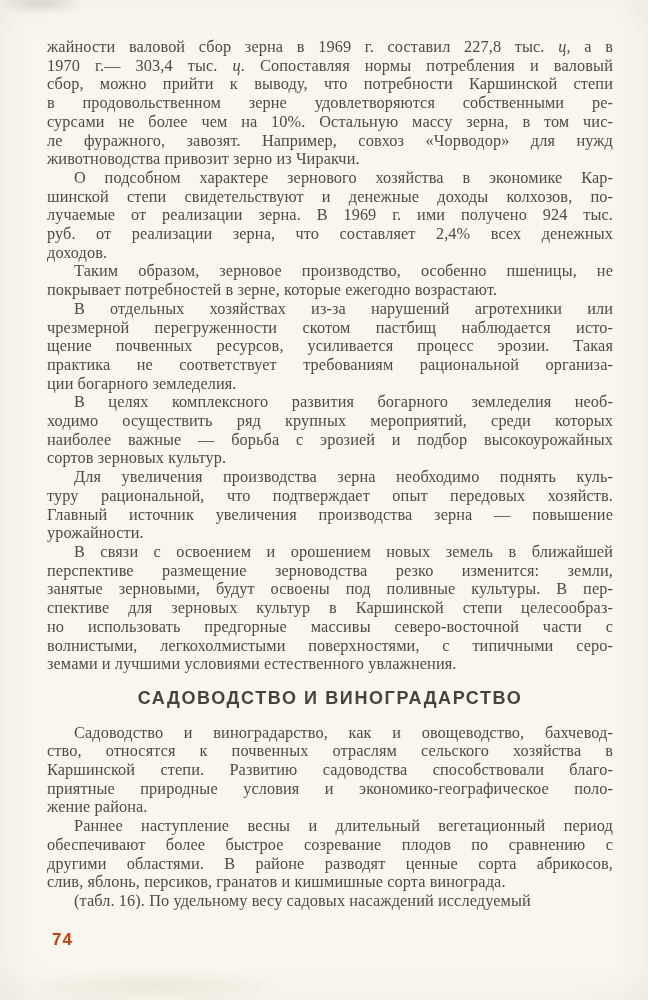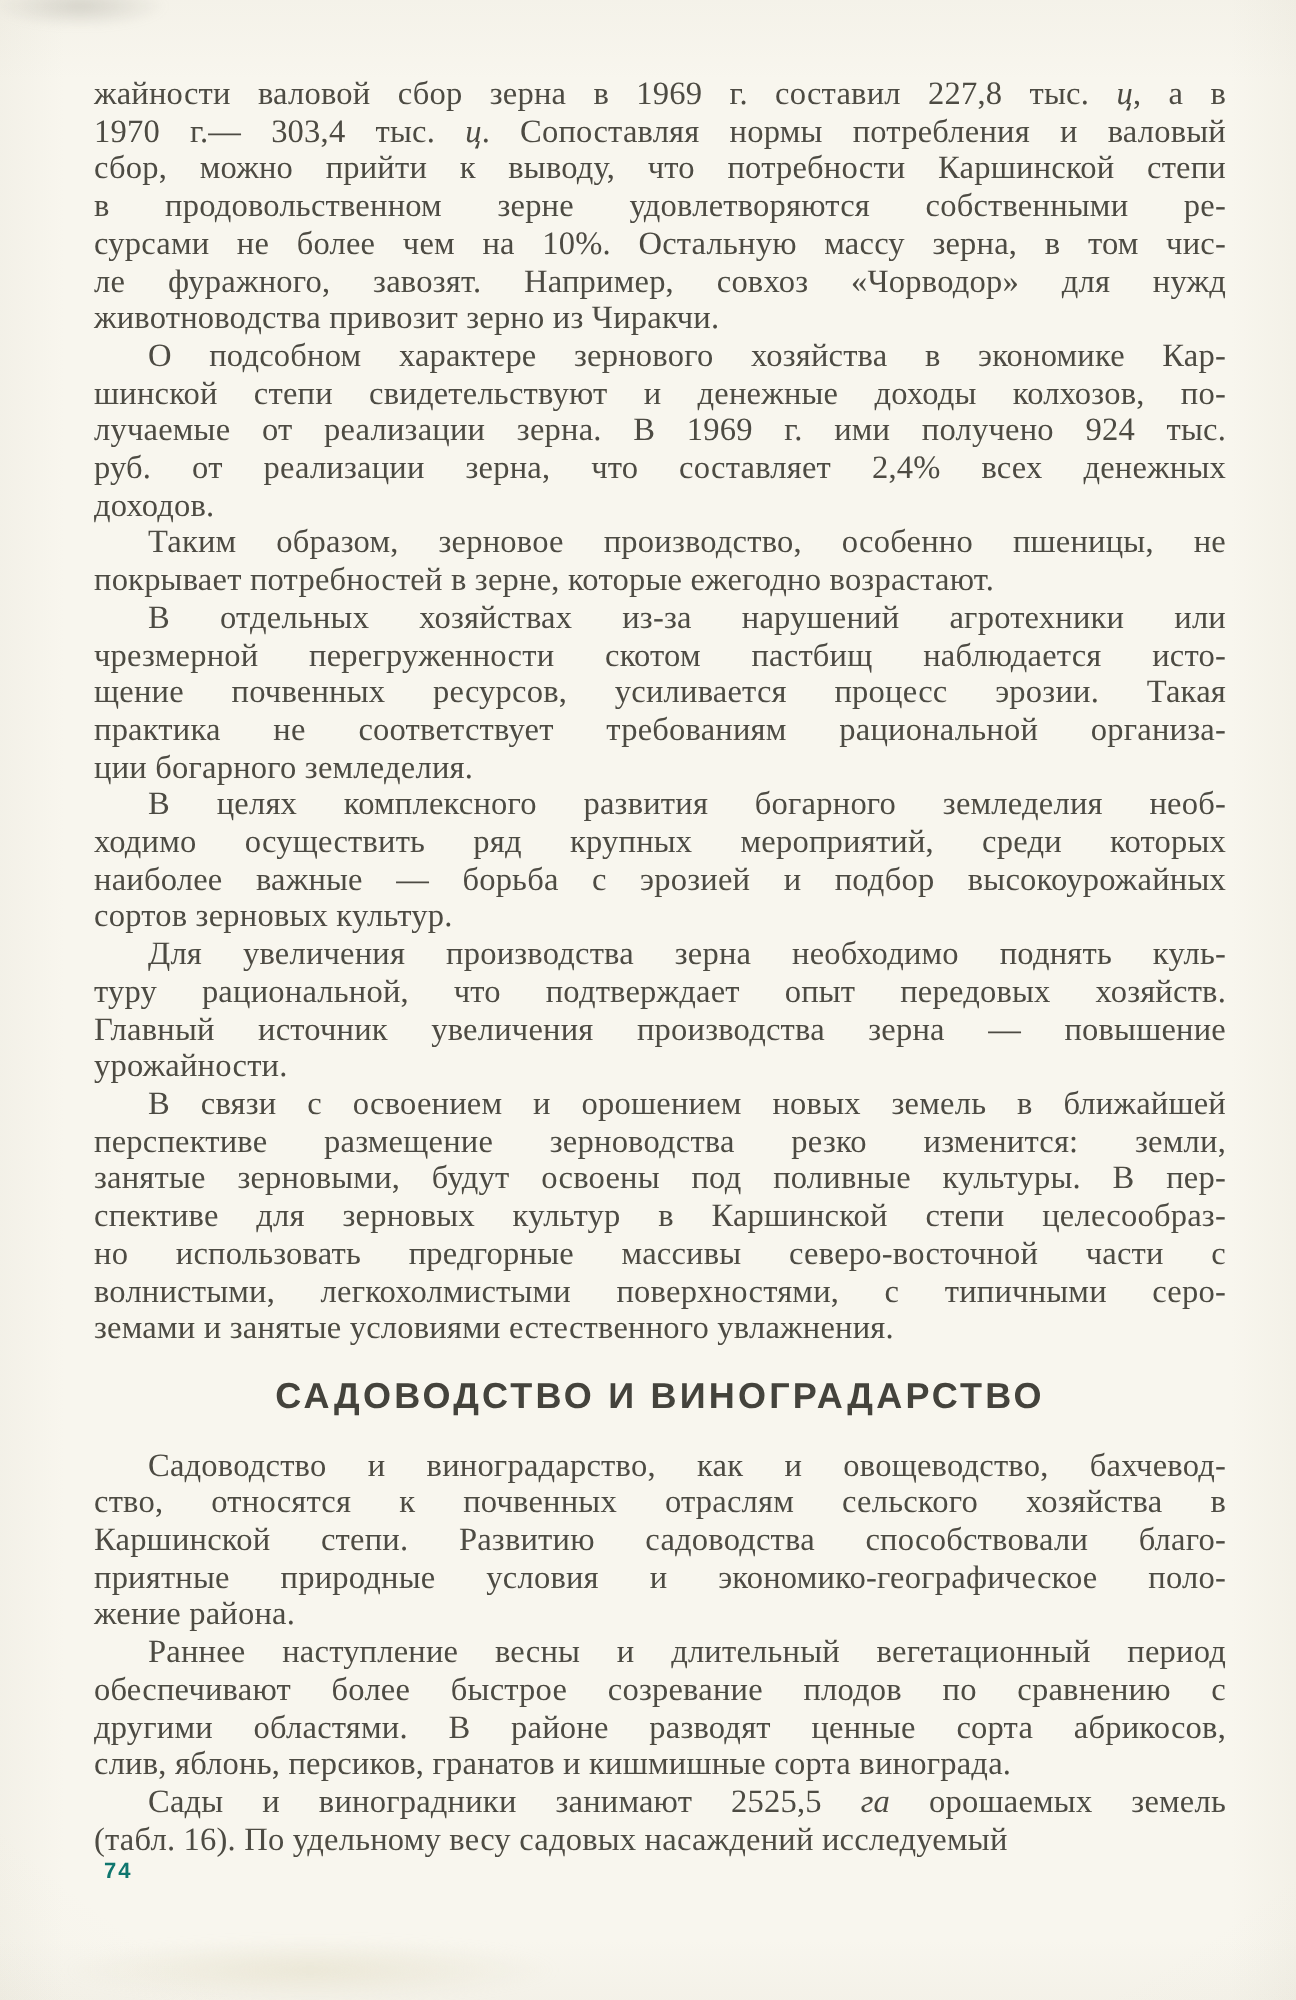--- a/index.html
+++ b/index.html
@@ -50,23 +50,23 @@
     letter-spacing: 1.6px;
     text-align: center;
     color: #44433c;
     margin: 15px 0 16px 0;
   }
   .page-number {
     position: absolute;
     left: 52px; top: 930px;
     font-family: "Liberation Sans", "DejaVu Sans", sans-serif;
     font-weight: 700;
-    font-size: 11px;
+    font-size: 17px;
     letter-spacing: 1px;
-    color: #0f766e;
+    color: #c2410c;
   }
 </style>
 </head>
 <body>
 
 <div class="paper-texture"></div>
 <div class="smudge-topleft"></div>
 <div class="smudge-bottomleft"></div>
 
 <main class="text-block">
@@ -109,35 +109,34 @@
       <div class="line">Главный источник увеличения производства зерна — повышение</div>
       <div class="line last">урожайности.</div>
     </div>
     <div class="para indent">
       <div class="line">В связи с освоением и орошением новых земель в ближайшей</div>
       <div class="line">перспективе размещение зерноводства резко изменится: земли,</div>
       <div class="line">занятые зерновыми, будут освоены под поливные культуры. В пер-</div>
       <div class="line">спективе для зерновых культур в Каршинской степи целесообраз-</div>
       <div class="line">но использовать предгорные массивы северо-восточной части с</div>
       <div class="line">волнистыми, легкохолмистыми поверхностями, с типичными серо-</div>
-      <div class="line last">земами и занятые условиями естественного увлажнения.</div>
+      <div class="line last">земами и лучшими условиями естественного увлажнения.</div>
     </div>
     <h2 class="section-heading">САДОВОДСТВО И ВИНОГРАДАРСТВО</h2>
     <div class="para indent">
       <div class="line">Садоводство и виноградарство, как и овощеводство, бахчевод-</div>
       <div class="line">ство, относятся к почвенных отраслям сельского хозяйства в</div>
       <div class="line">Каршинской степи. Развитию садоводства способствовали благо-</div>
       <div class="line">приятные природные условия и экономико-географическое поло-</div>
       <div class="line last">жение района.</div>
     </div>
     <div class="para indent">
       <div class="line">Раннее наступление весны и длительный вегетационный период</div>
       <div class="line">обеспечивают более быстрое созревание плодов по сравнению с</div>
       <div class="line">другими областями. В районе разводят ценные сорта абрикосов,</div>
       <div class="line last">слив, яблонь, персиков, гранатов и кишмишные сорта винограда.</div>
     </div>
     <div class="para indent">
-      <div class="line">Сады и виноградники занимают 2525,5 <i>га</i> орошаемых земель</div>
       <div class="line last">(табл. 16). По удельному весу садовых насаждений исследуемый</div>
     </div>
   </main>
 
 <div class="page-number">74</div>
 
 </body></html>

